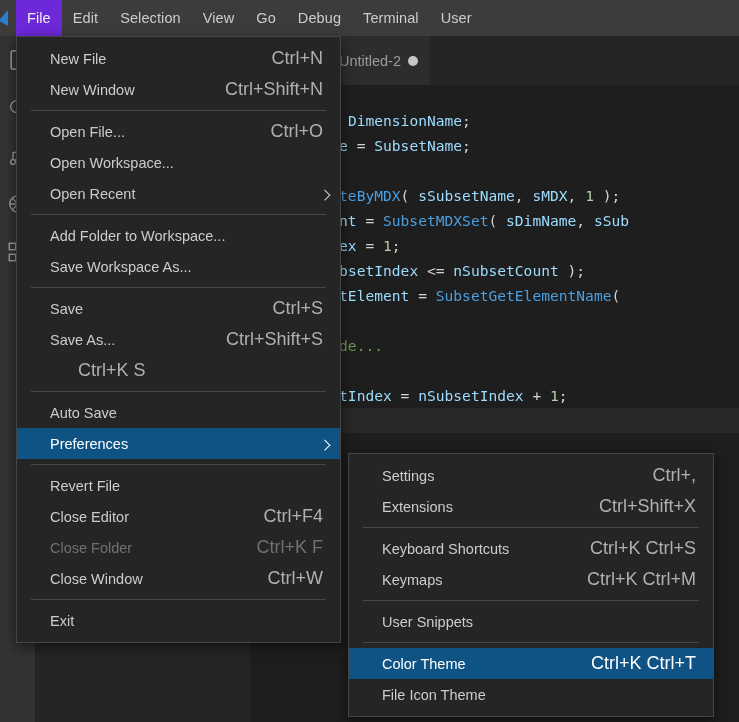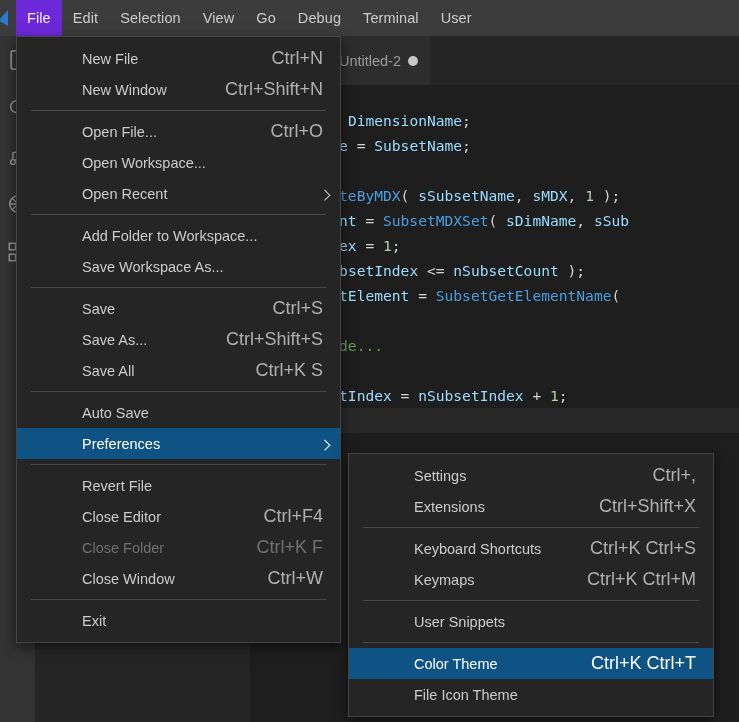--- a/index.html
+++ b/index.html
@@ -152,21 +152,21 @@
   #file-menu { left: 16px; top: 36px; width: 325px; }
   #prefs-menu { left: 348px; top: 453px; width: 366px; }
 
   .mi {
     position: relative;
     display: flex; align-items: center;
     height: 31px;
     padding: 0 17px 0 33px;
     white-space: nowrap;
   }
-  .mi .label { flex: 1 1 auto; margin-left: 32px; }
+  .mi .label { flex: 1 1 auto; }
   .mi .key { color: #b0b0b0; font-size: 18px; padding-left: 28px; }
   .mi .chev {
     position: absolute; right: 14px; top: 50%; transform: translateY(-50%);
     width: 8px; height: 8px;
     border-right: 1.6px solid #cfcfcf; border-top: 1.6px solid #cfcfcf;
     rotate: 45deg;
   }
   .mi.selected { background: #0e5384; color: #ffffff; }
   .mi.selected .key { color: #ffffff; }
   .mi.selected .chev { border-color: #ffffff; }
@@ -310,21 +310,20 @@
       <div class="msep"></div>
       <div class="mi">
         <span class="label">Save</span>
         <span class="key">Ctrl+S</span>
       </div>
       <div class="mi">
         <span class="label">Save As...</span>
         <span class="key">Ctrl+Shift+S</span>
       </div>
       <div class="mi">
-        <span class="label">Save All</span>
         <span class="key">Ctrl+K S</span>
       </div>
       <div class="msep"></div>
       <div class="mi">
         <span class="label">Auto Save</span>
       </div>
       <div class="mi selected">
         <span class="label">Preferences</span>
         <span class="chev"></span>
       </div>

